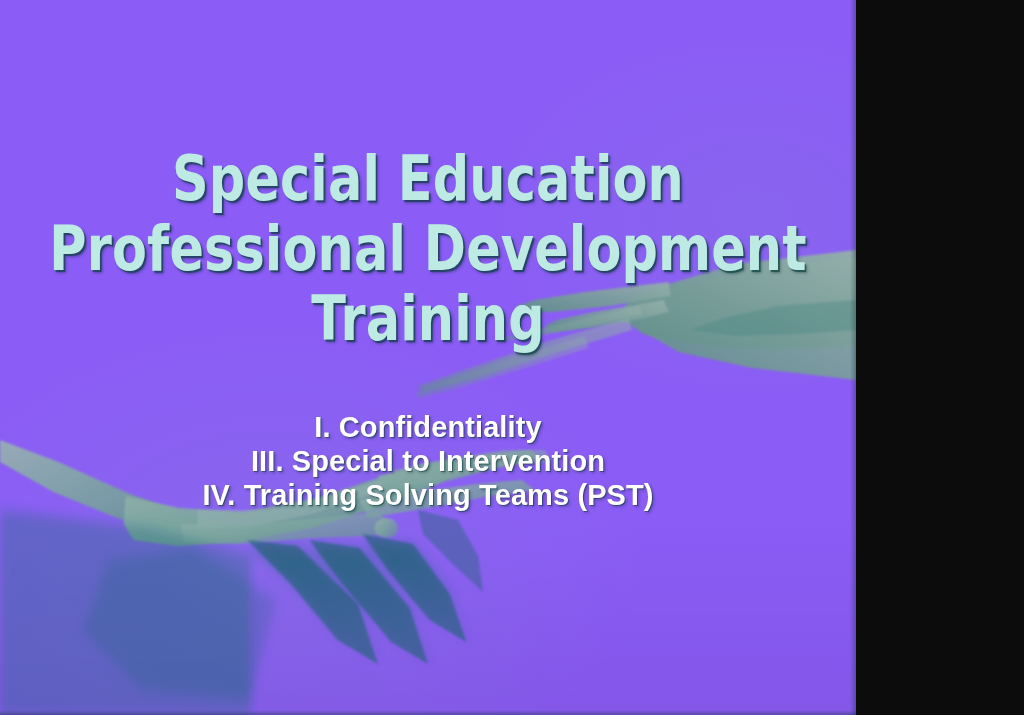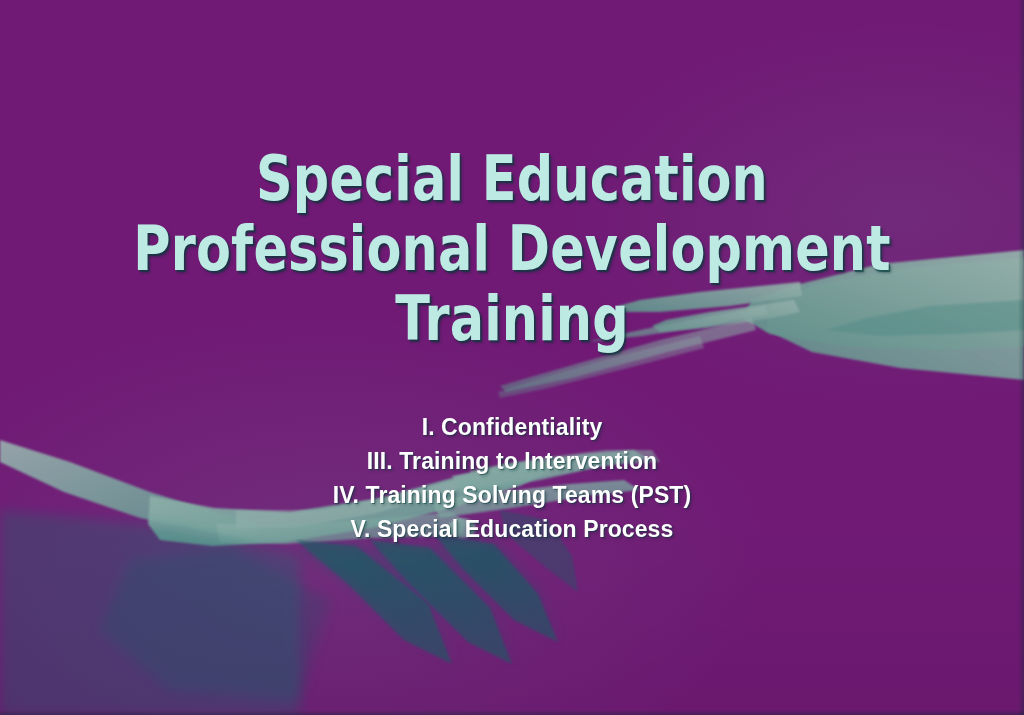--- a/index.html
+++ b/index.html
@@ -4,24 +4,24 @@
 <title>Special Education Professional Development Training</title>
 <style>
   html, body {
     margin: 0;
     padding: 0;
     background: #0c0c0c;
   }
 
   .slide {
     position: relative;
-    width: 1024px;
+    width: 856px;
     height: 715px;
     overflow: hidden;
-    background: #701a75;
+    background: #8b5cf6;
     font-family: "Liberation Sans", "DejaVu Sans", sans-serif;
     box-sizing: border-box;
   }
 
   
   .slide-tone {
     position: absolute;
     inset: 0;
     background:
       radial-gradient(ellipse 70% 55% at 32% 78%, rgba(120,180,172,0.13) 0%, rgba(120,180,172,0.0) 62%),
@@ -91,21 +91,21 @@
     width: 100%;
     text-align: center;
     user-select: none;
   }
 
   .agenda-item {
     display: block;
     color: #ffffff;
     font-family: "Liberation Sans", "DejaVu Sans", sans-serif;
     font-weight: 700;
-    font-size: 23px;
+    font-size: 29px;
     line-height: 34px;
     letter-spacing: 0.1px;
     white-space: nowrap;
     text-shadow:
       1px 1px 0 rgba(2, 58, 56, 0.48),
       2px 2px 3px rgba(1, 40, 39, 0.33);
   }
 </style>
 </head>
 <body>
@@ -293,23 +293,22 @@
   <div class="content">
 
     <div class="title-block">
       <span class="title-line">Special Education</span>
       <span class="title-line">Professional Development</span>
       <span class="title-line">Training</span>
     </div>
 
     <div class="agenda">
       <span class="agenda-item">I.  Confidentiality</span>
-      <span class="agenda-item">III. Training to Intervention</span>
+      <span class="agenda-item">III. Special to Intervention</span>
       <span class="agenda-item">IV.  Training Solving Teams (PST)</span>
-      <span class="agenda-item">V.  Special Education Process</span>
     </div>
 
   </div>
 
   <div class="edge-right"></div>
   <div class="edge-bottom"></div>
 
 </div>
 
 </body></html>

